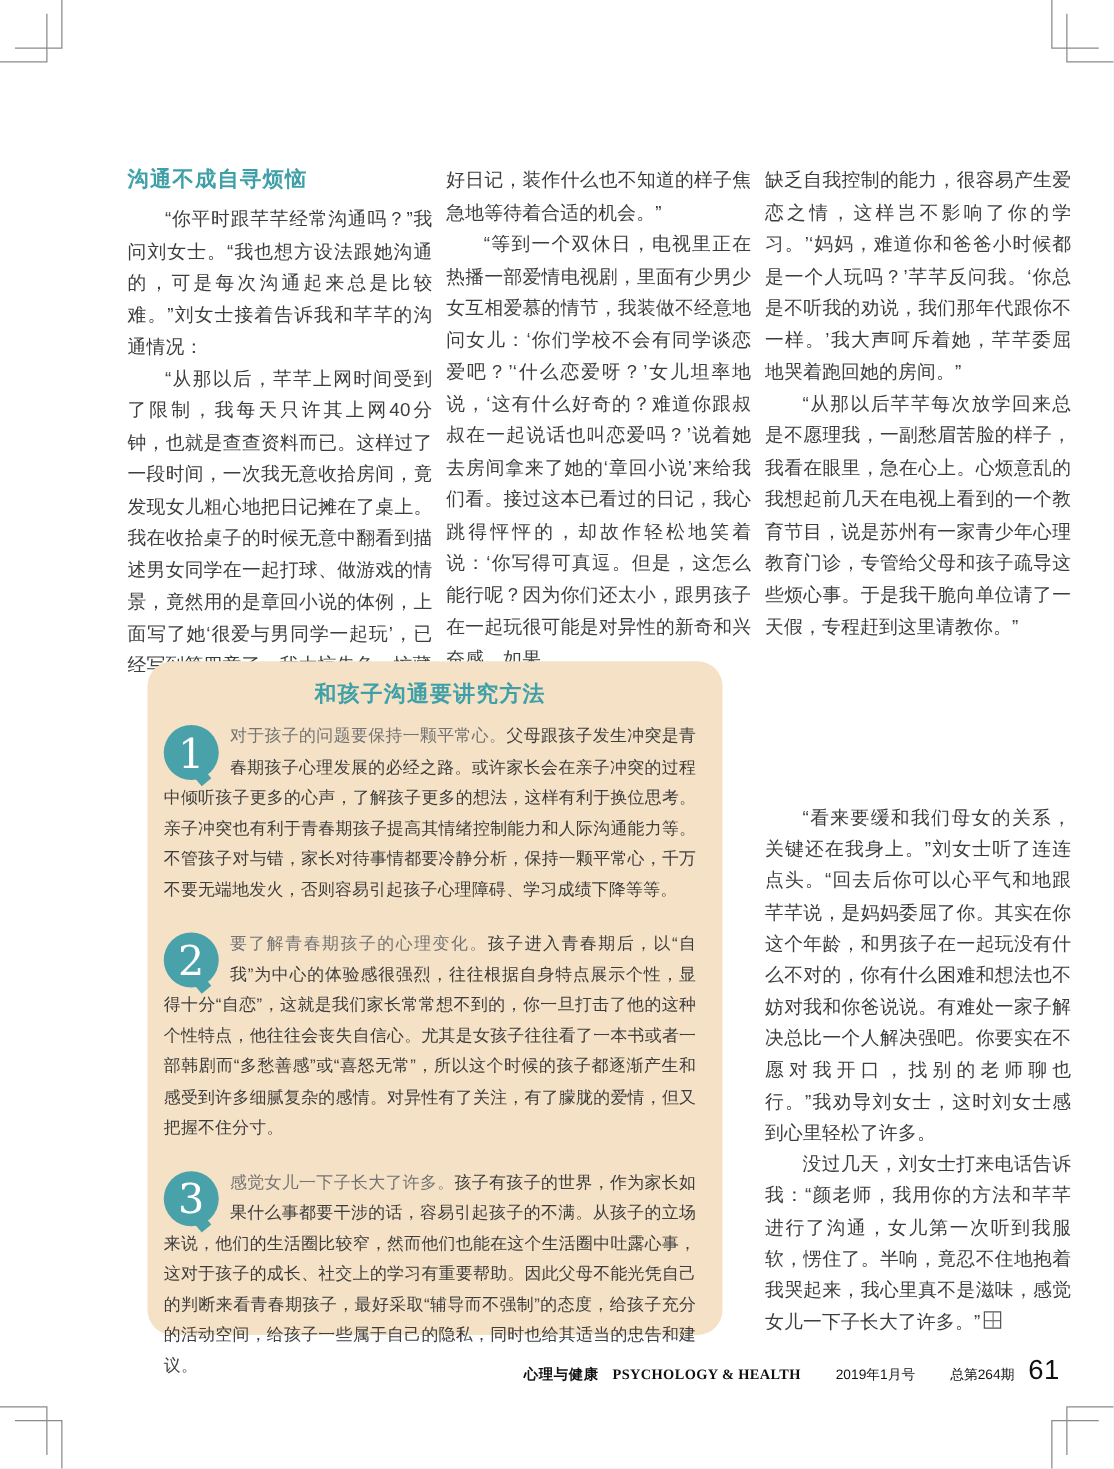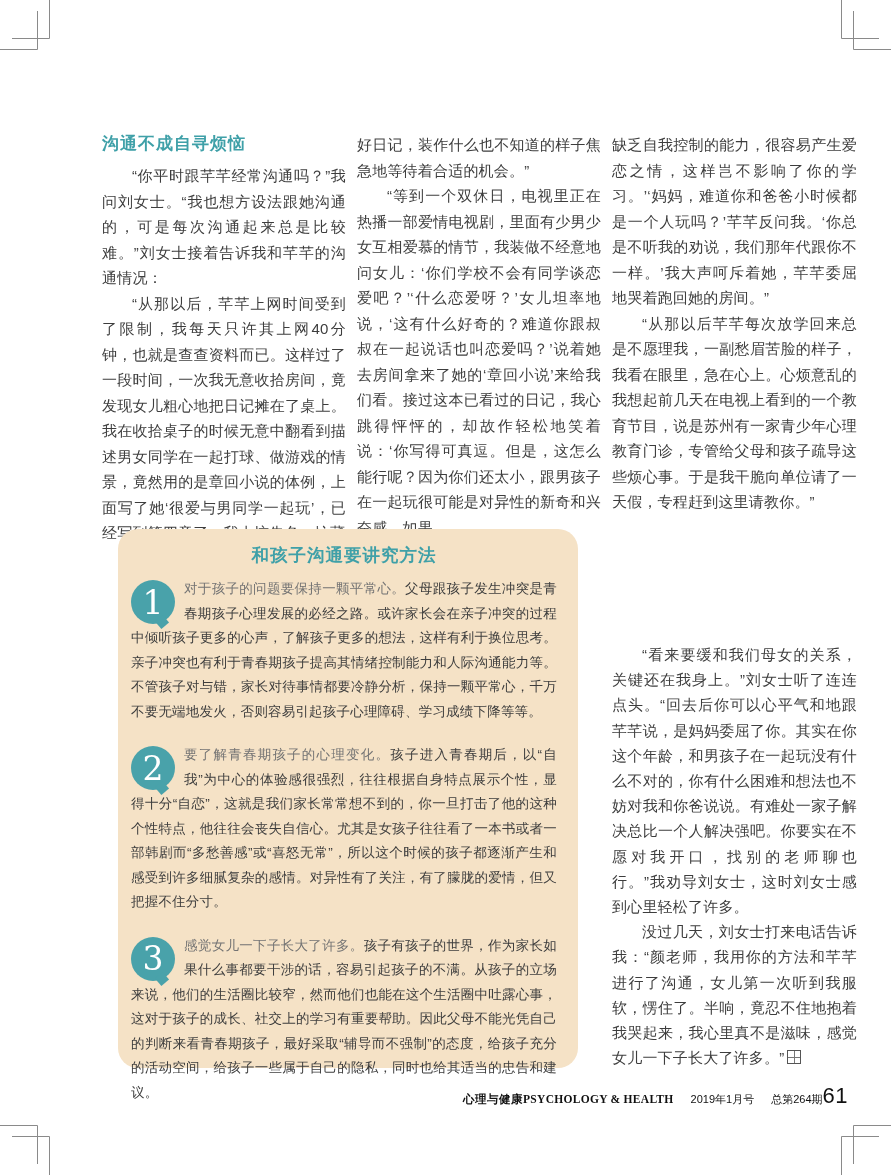--- a/index.html
+++ b/index.html
@@ -69,21 +69,21 @@
     border:1px solid #555;
     background-image:
       linear-gradient(#777,#777),
       linear-gradient(#777,#777);
     background-size:1px 100%,100% 1px;
     background-position:center center;
     background-repeat:no-repeat;
   }
   .footer{
     position:absolute;top:1083px;right:43px;
-    display:flex;align-items:baseline;
+    display:flex;align-items:baseline;gap:11px;
     color:#111111;white-space:nowrap;
   }
   .footer .cn{font-size:11.5px;font-weight:bold;letter-spacing:0.5px;}
   .footer .en{font-size:11.5px;font-weight:bold;font-family:"Liberation Serif","DejaVu Serif",serif;letter-spacing:0.3px;}
   .footer .issue,.footer .vol{font-size:11px;margin-left:17px;}
   .footer .pagenum{font-size:22px;letter-spacing:0.5px;}
 </style>
 </head>
 <body>
 

